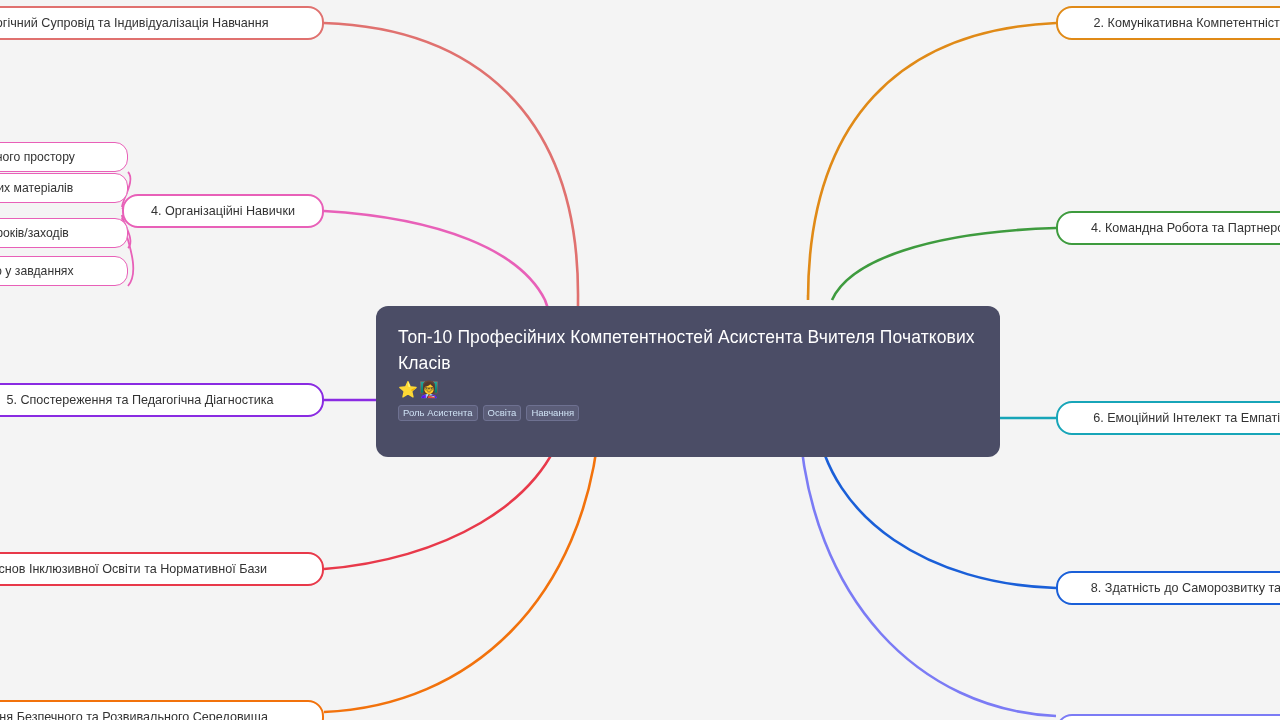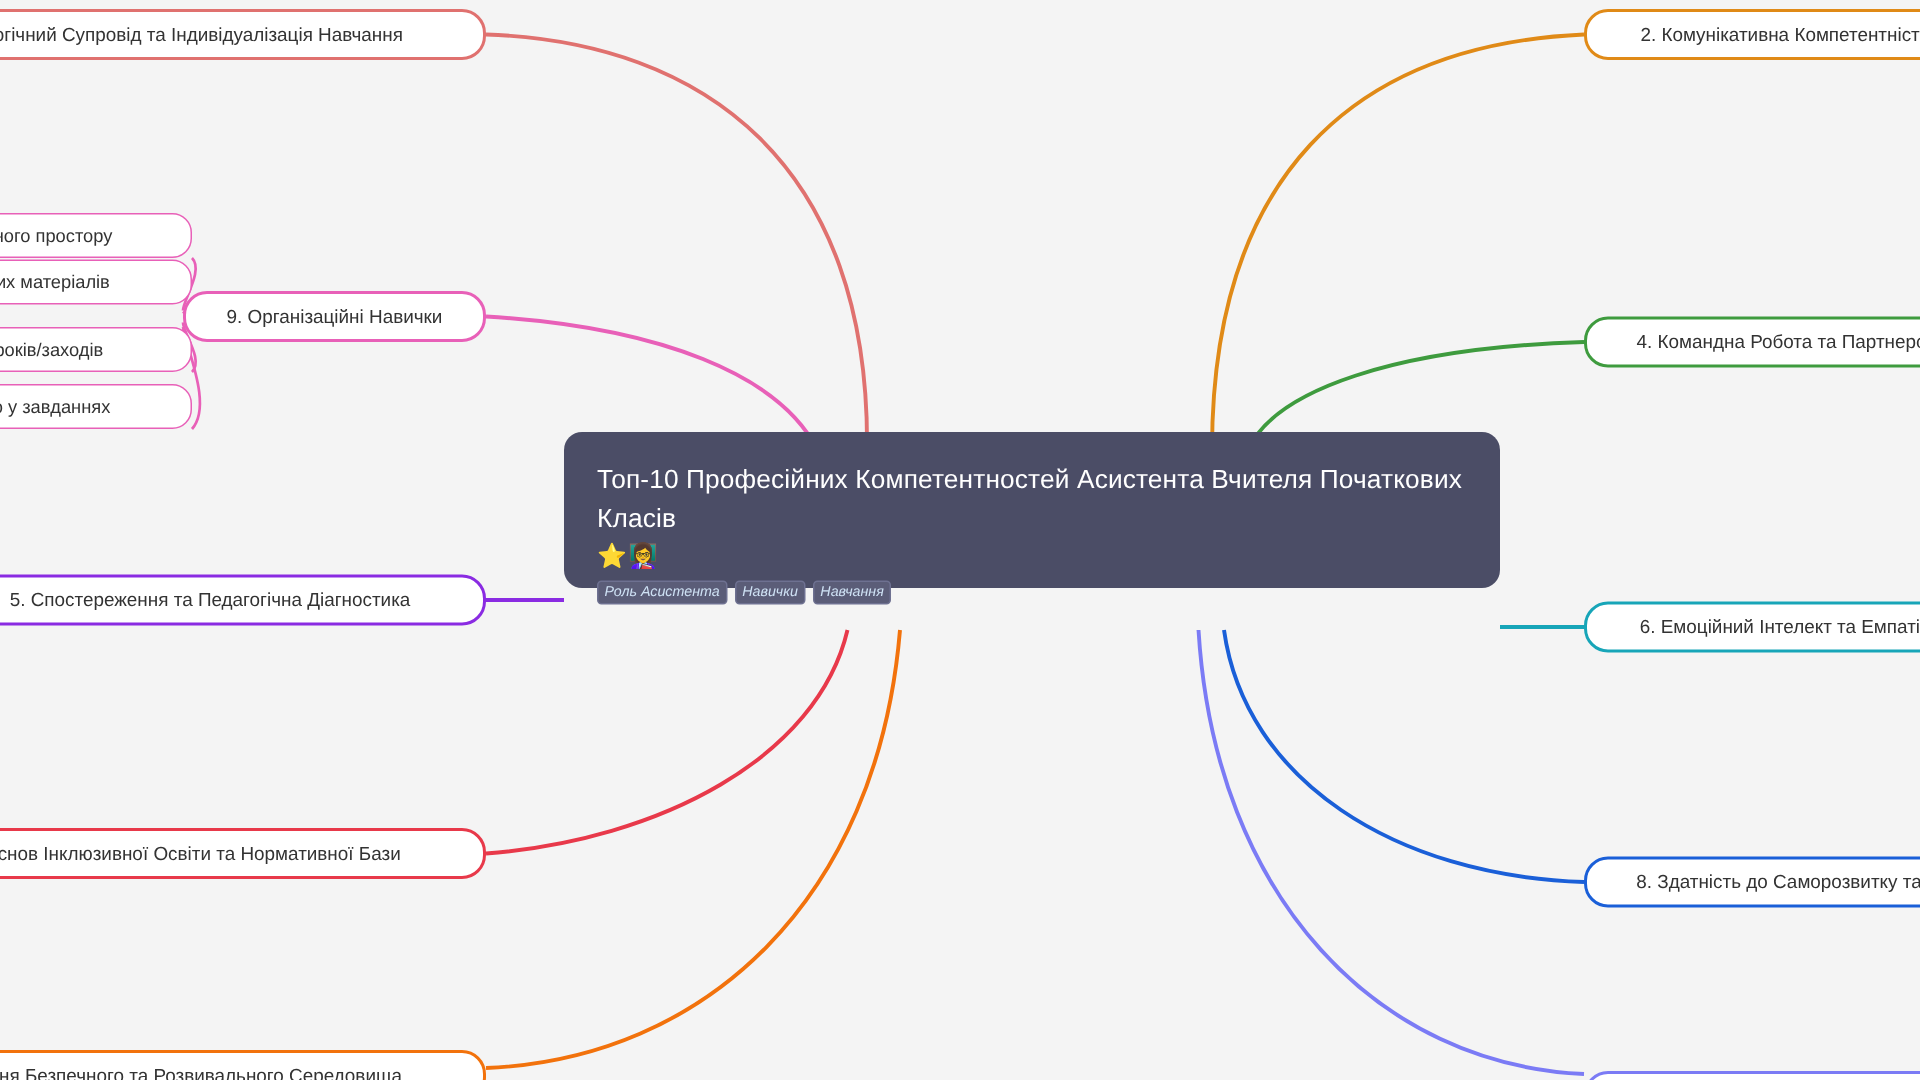--- a/index.html
+++ b/index.html
@@ -26,23 +26,23 @@
     top: 0;
     width: 1280px;
     height: 720px;
     pointer-events: none;
   }
 
   
   .center-node {
     position: absolute;
     left: 376px;
-    top: 288px;
+    top: 306px;
     width: 624px;
-    height: 104px;
+    height: 151px;
     box-sizing: border-box;
     background: #4b4d66;
     border-radius: 12px;
     padding: 18px 22px 0 22px;
     z-index: 5;
   }
   .center-title {
     color: #ffffff;
     font-size: 17.5px;
     line-height: 26px;
@@ -64,21 +64,20 @@
   }
   .tag {
     background: #5b5d78;
     color: #cfe2f5;
     border: 1px solid #6e7191;
     border-radius: 3px;
     font-size: 9.5px;
     line-height: 12px;
     padding: 1px 4px;
     white-space: nowrap;
-    font-style: italic;
   }
 
   
   .node {
     position: absolute;
     box-sizing: border-box;
     background: #ffffff;
     border-style: solid;
     border-width: 2px;
     border-radius: 16px;
@@ -121,27 +120,27 @@
     <path fill="none" stroke="#e860b8" stroke-width="1.8" d="M 128 203 L 122 209"></path>
     <path fill="none" stroke="#e860b8" stroke-width="1.8" d="M 128 248 C 136 240 122 222 122 215"></path>
     <path fill="none" stroke="#e860b8" stroke-width="1.8" d="M 128 286 C 142 270 124 232 122 218"></path>
   </svg>
 
   <div class="center-node">
     <div class="center-title">Топ-10 Професійних Компетентностей Асистента Вчителя Початкових Класів</div>
     <div class="center-emojis">⭐👩‍🏫</div>
     <div class="center-tags">
       <span class="tag">Роль Асистента</span>
-      <span class="tag">Навички</span>
+      <span class="tag">Освіта</span>
       <span class="tag">Навчання</span>
     </div>
   </div>
 
   <div class="node" style="left: -108px; top: 6px; width: 432px; height: 34px; border-color: rgb(224, 113, 111);">1. Педагогічний Супровід та Індивідуалізація Навчання</div>
-  <div class="node" style="left: 122px; top: 194px; width: 202px; height: 34px; border-color: rgb(232, 96, 184);">9. Організаційні Навички</div>
+  <div class="node" style="left: 122px; top: 194px; width: 202px; height: 34px; border-color: rgb(232, 96, 184);">4. Організаційні Навички</div>
   <div class="node" style="left: -44px; top: 383px; width: 368px; height: 34px; border-color: rgb(138, 43, 226);">5. Спостереження та Педагогічна Діагностика</div>
   <div class="node" style="left: -128px; top: 552px; width: 452px; height: 34px; border-color: rgb(232, 57, 74);">7. Знання Основ Інклюзивної Освіти та Нормативної Бази</div>
   <div class="node" style="left: -120px; top: 700px; width: 444px; height: 34px; border-color: rgb(242, 114, 12);">9. Створення Безпечного та Розвивального Середовища</div>
   <div class="node" style="left: 1056px; top: 6px; width: 268px; height: 34px; border-color: rgb(224, 138, 23);">2. Комунікативна Компетентність</div>
   <div class="node" style="left: 1056px; top: 211px; width: 282px; height: 34px; border-color: rgb(62, 155, 62);">4. Командна Робота та Партнерство</div>
   <div class="node" style="left: 1056px; top: 401px; width: 268px; height: 34px; border-color: rgb(23, 165, 184);">6. Емоційний Інтелект та Емпатія</div>
   <div class="node" style="left: 1056px; top: 571px; width: 320px; height: 34px; border-color: rgb(26, 95, 216);">8. Здатність до Саморозвитку та Навчання</div>
   <div class="node" style="left: 1056px; top: 714px; width: 340px; height: 34px; border-color: rgb(123, 123, 245);">10. Технічна Підтримка та Цифрова Грамотність</div>
 
   <div class="node sub" style="left: -172px; top: 142px; width: 300px; height: 30px; border-color: rgb(232, 96, 184);">Організація навчального простору</div>

